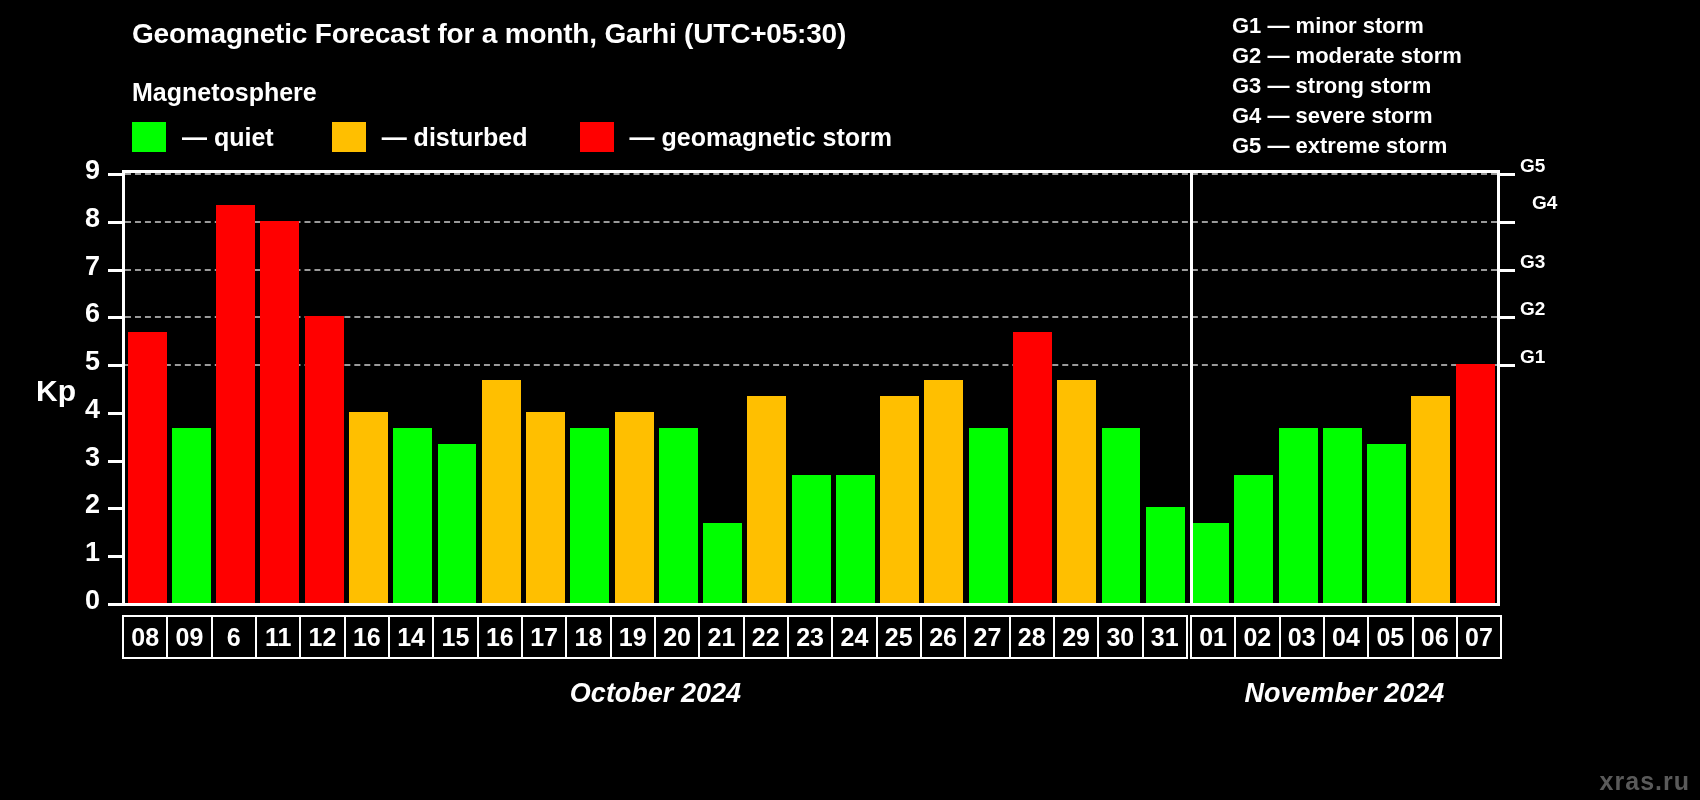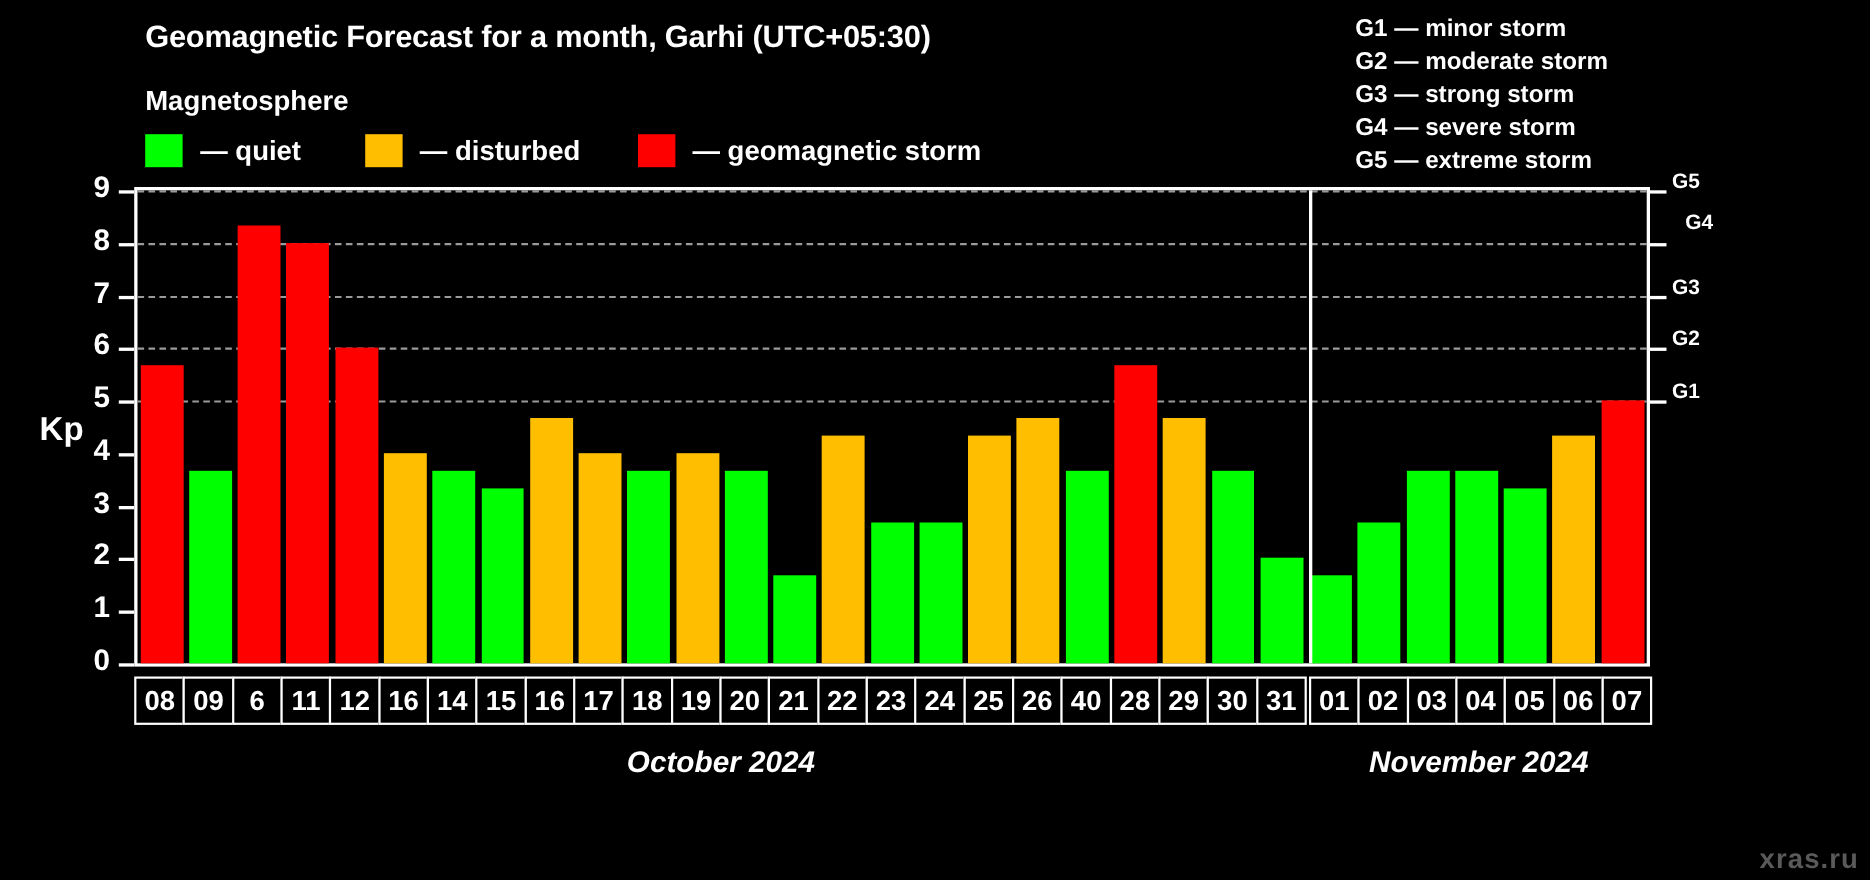--- a/index.html
+++ b/index.html
@@ -246,21 +246,21 @@
       <div class="day-cell">17</div>
       <div class="day-cell">18</div>
       <div class="day-cell">19</div>
       <div class="day-cell">20</div>
       <div class="day-cell">21</div>
       <div class="day-cell">22</div>
       <div class="day-cell">23</div>
       <div class="day-cell">24</div>
       <div class="day-cell">25</div>
       <div class="day-cell">26</div>
-      <div class="day-cell">40</div>
+      <div class="day-cell">27</div>
       <div class="day-cell">28</div>
       <div class="day-cell">29</div>
       <div class="day-cell">30</div>
       <div class="day-cell">31</div>
       <div class="day-cell month-start">01</div>
       <div class="day-cell">02</div>
       <div class="day-cell">03</div>
       <div class="day-cell">04</div>
       <div class="day-cell">05</div>
       <div class="day-cell">06</div>

